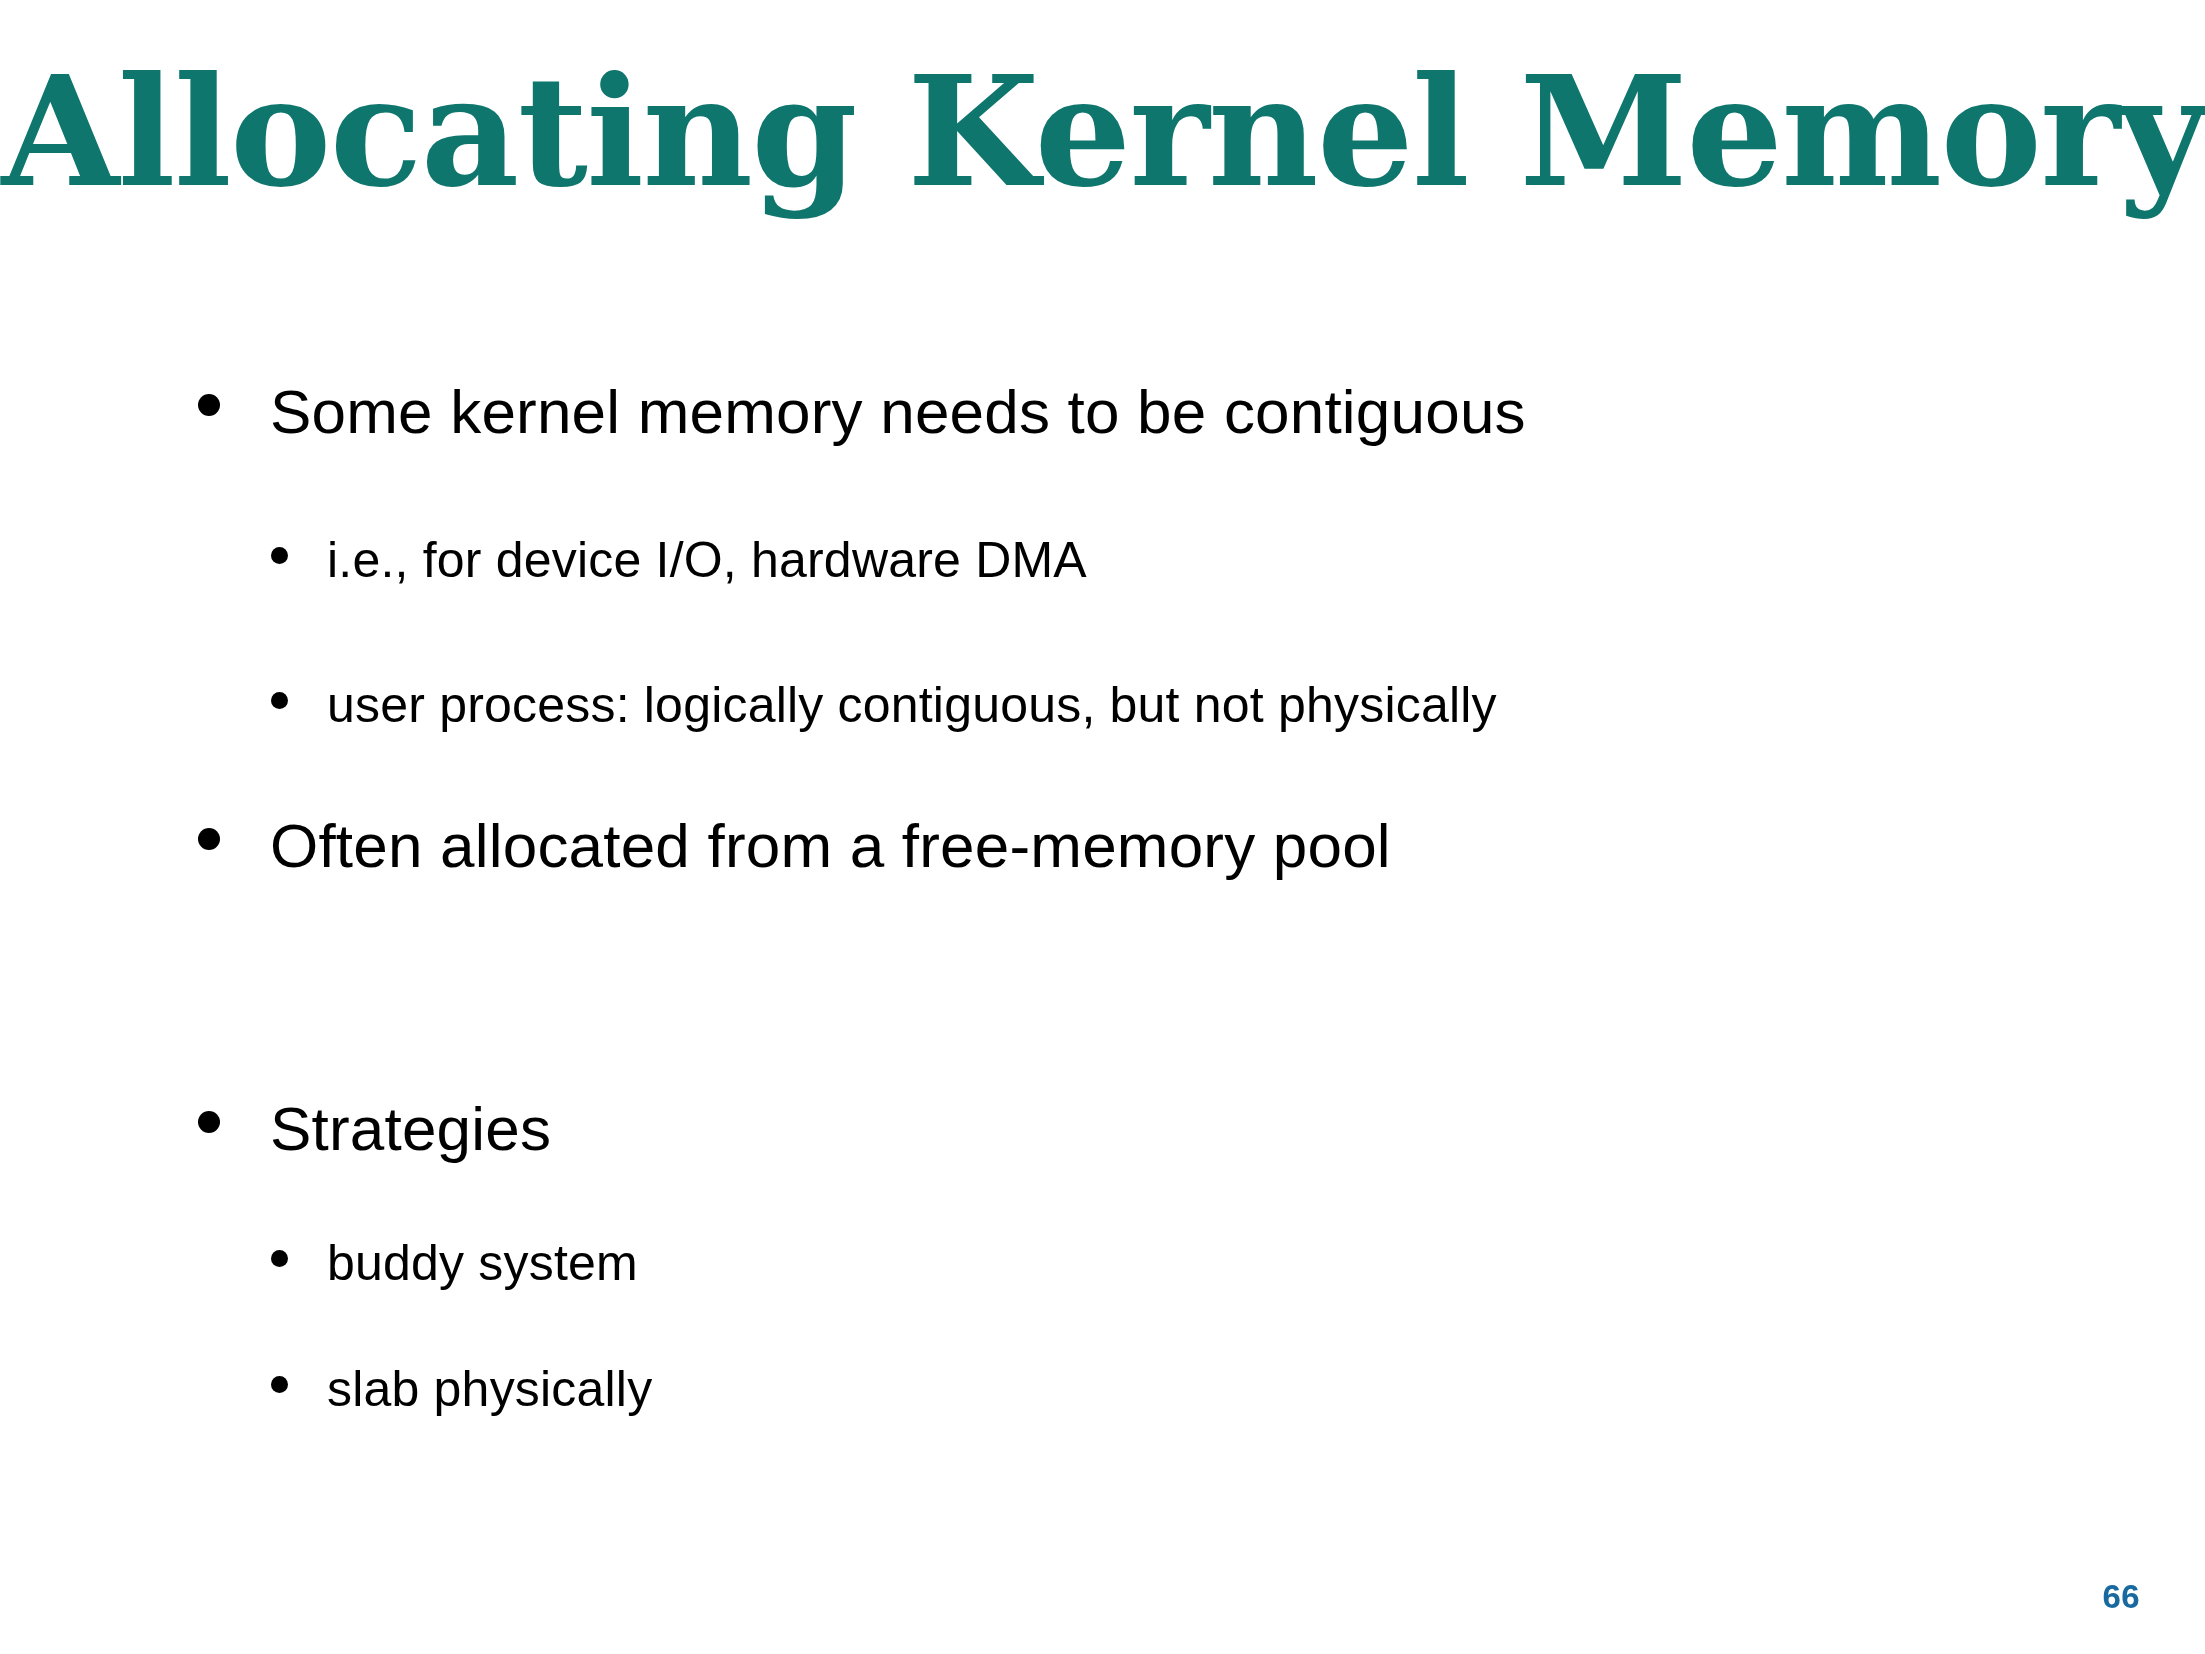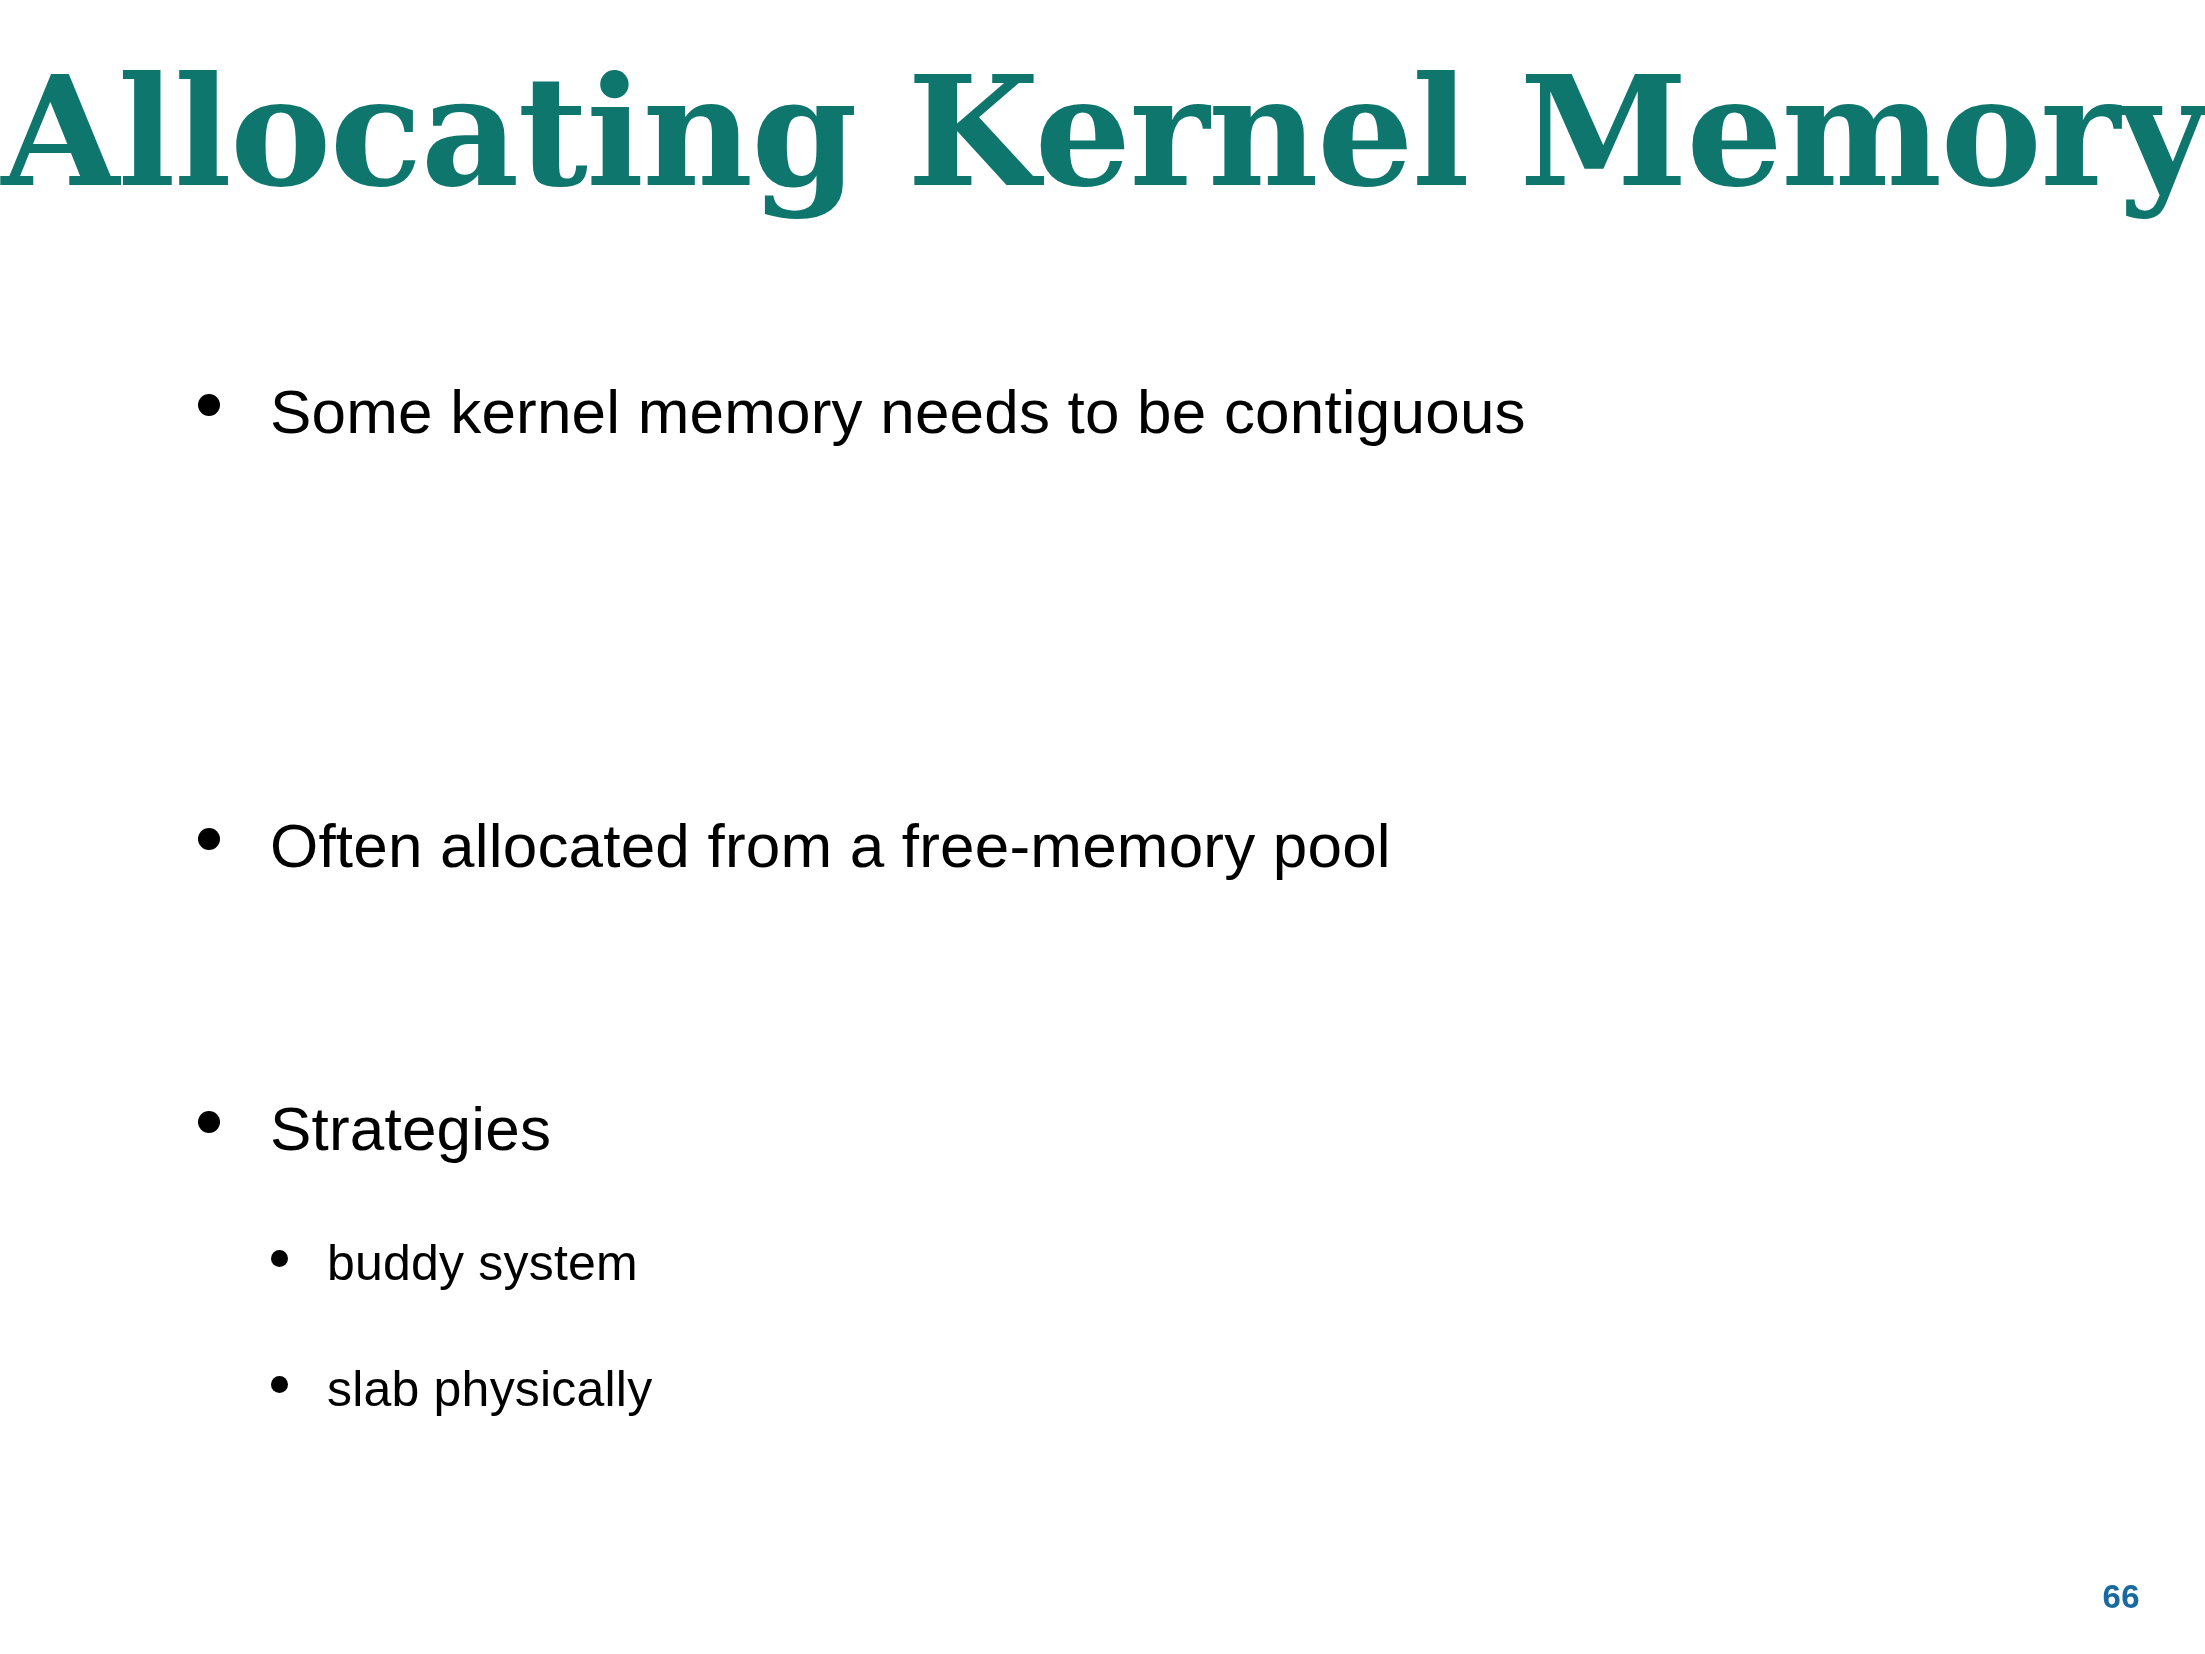--- a/index.html
+++ b/index.html
@@ -116,21 +116,29 @@
 
   <div id="slide-title">Allocating Kernel Memory</div>
 
   <div id="body">
 
     <div class="bullet-row lvl1" style="top:381px">
       <span class="bullet-marker"></span>
       <span class="bullet-text">Some kernel memory needs to be contiguous</span>
     </div>
 
+    <div class="bullet-row lvl2" style="top:535px">
+      <span class="bullet-marker"></span>
+      <span class="bullet-text">i.e., for device I/O, hardware DMA</span>
+    </div>
 
+    <div class="bullet-row lvl2" style="top:680px">
+      <span class="bullet-marker"></span>
+      <span class="bullet-text">user process: logically contiguous, but not physically</span>
+    </div>
 
     <div class="bullet-row lvl1" style="top:815px">
       <span class="bullet-marker"></span>
       <span class="bullet-text">Often allocated from a free-memory pool</span>
     </div>
 
 
     <div class="bullet-row lvl2" style="top:1238px">
       <span class="bullet-marker"></span>
       <span class="bullet-text">buddy system</span>

